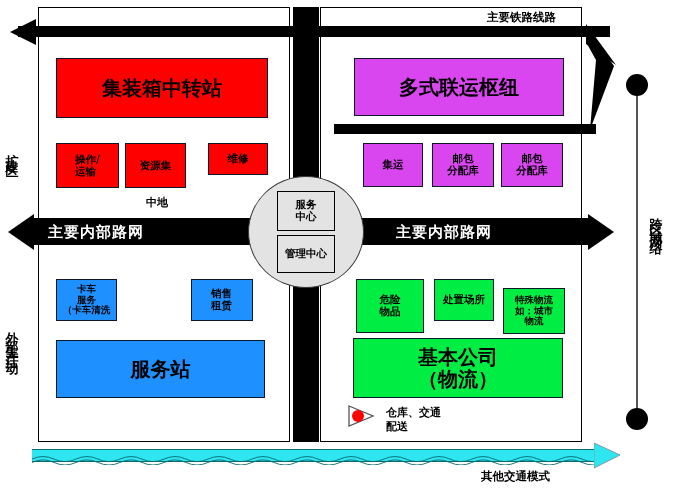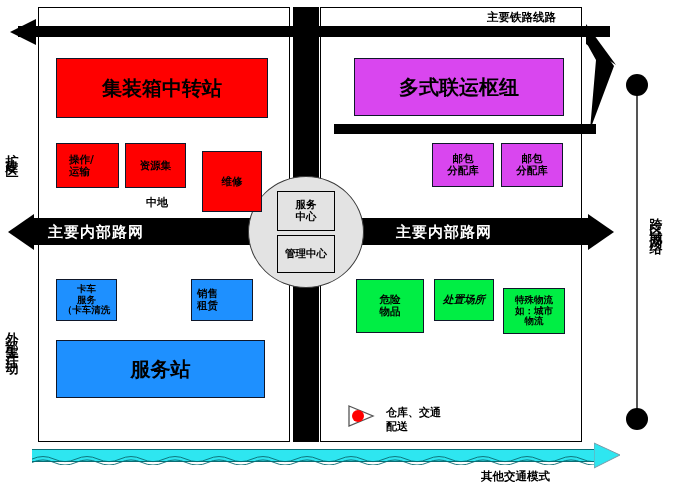--- a/index.html
+++ b/index.html
@@ -179,47 +179,50 @@
   <div class="lbl" style="left:146px; top:196px;">中地</div>
 
   <div id="hub" style="left:248px; top:176px; width:116px; height:112px;">
     <div class="hub-box" style="width:58px; height:40px;">服务
 中心</div>
     <div class="hub-box" style="width:58px; height:38px;">管理中心</div>
   </div>
 
   <div class="box red big" style="left:56px; top:58px; width:212px; height:60px;">集装箱中转站</div>
 
-  <div class="box red small" style="left:56px; top:143px; width:63px; height:45px; justify-content:flex-start; padding-left:12px; text-align:left;">操作/
+  <div class="box red small" style="left:56px; top:143px; width:63px; height:45px; justify-content:flex-start; padding-left:18px; text-align:left;">操作/
 运输</div>
   <div class="box red small" style="left:125px; top:143px; width:61px; height:45px;">资源集</div>
-  <div class="box red small" style="left:202px; top:143px; width:60px; height:61px;margin-top:8px;">维修</div>
+  <div class="box red small" style="left:208px; top:143px; width:60px; height:32px;">维修</div>
 
   <div class="box yellow big" style="left:354px; top:58px; width:210px; height:58px;">多式联运枢纽</div>
 
+  <div class="box yellow small" style="left:363px; top:143px; width:60px; height:44px;">集运</div>
   <div class="box yellow small" style="left:432px; top:143px; width:62px; height:44px;">邮包
 分配库</div>
   <div class="box yellow small" style="left:501px; top:143px; width:62px; height:44px;">邮包
 分配库</div>
 
   <div class="box blue small" style="left:56px; top:279px; width:61px; height:42px; font-size:9.5px;">卡车
 服务
 （卡车清洗</div>
-  <div class="box blue small" style="left:191px; top:279px; width:62px; height:42px; justify-content:flex-start; padding-left:5px; text-align:left;">销售
+  <div class="box blue small" style="left:191px; top:279px; width:62px; height:42px; justify-content:flex-start; padding-left:19px; text-align:left;">销售
 租赁</div>
 
   <div class="box blue big" style="left:56px; top:340px; width:209px; height:58px;">服务站</div>
 
   <div class="box green small" style="left:356px; top:279px; width:68px; height:54px;">危险
 物品</div>
-  <div class="box green small" style="left:434px; top:279px; width:60px; height:42px;font-style:italic;">处置场所</div>
+  <div class="box green small" style="left:434px; top:279px; width:60px; height:42px;">处置场所</div>
   <div class="box green small" style="left:503px; top:276px; width:62px; height:46px; font-size:9.5px;margin-top:12px;">特殊物流
 如：城市
 物流</div>
 
+  <div class="box green big" style="left:353px; top:338px; width:210px; height:60px;">基本公司
+（物流）</div>
 
   <svg class="legend-marker" style="left:347px; top:404px; width:34px; height:24px;">
     <polygon points="2,2 26,12 2,22" fill="#ffffff" stroke="#555" stroke-width="1.3"></polygon>
     <circle cx="11" cy="12" r="6" fill="#ff0000"></circle>
   </svg>
   <div class="legend-text" style="left:386px; top:406px;">仓库、交通
 配送</div>
 
   <div class="node-line" style="left:636px; top:85px; height:335px;"></div>
   <div class="node-dot" style="left:626px; top:74px; width:22px; height:22px;"></div>

